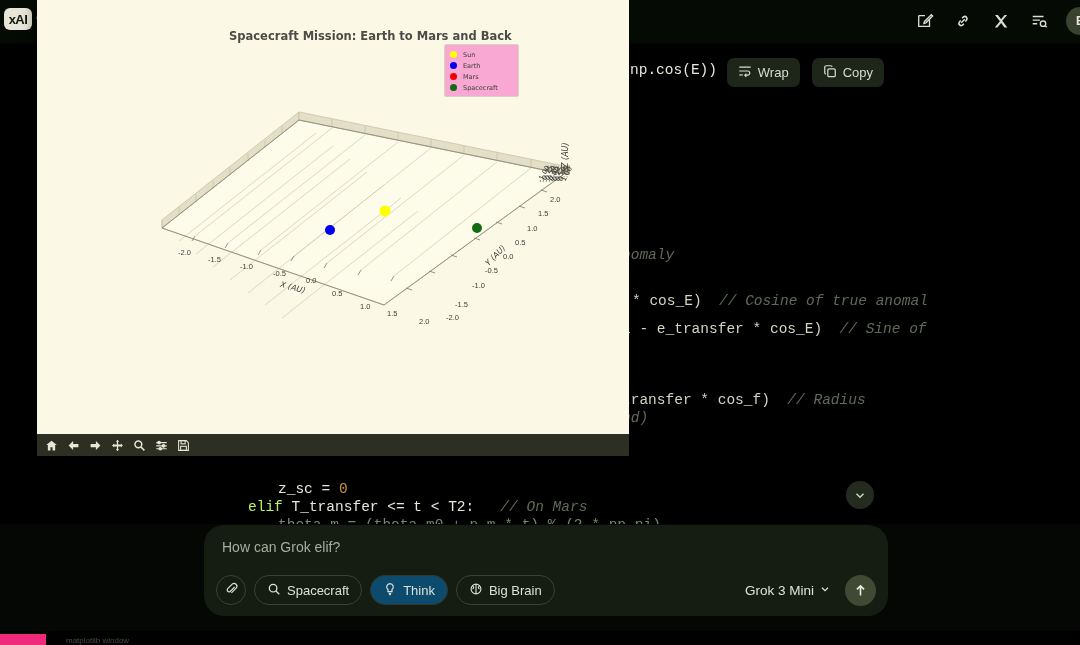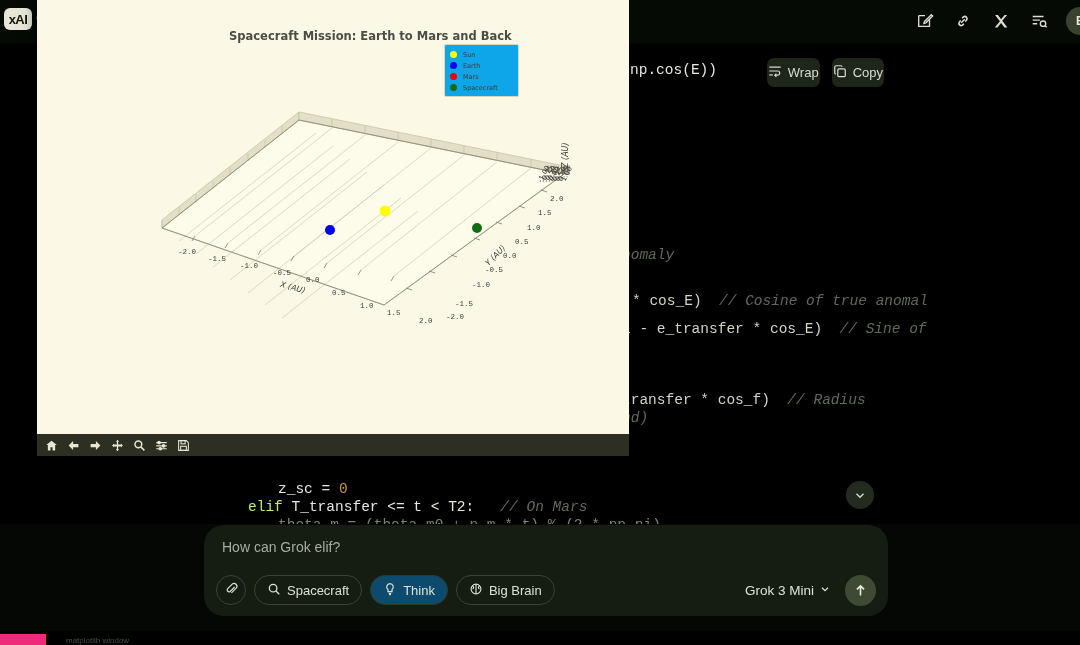--- a/index.html
+++ b/index.html
@@ -60,21 +60,21 @@
     padding: 10px 0 0 0;
   }
   .code-actions {
     position: absolute; right: 196px; top: 14px;
     display: flex; gap: 12px;
   }
   .code-btn {
     display: flex; align-items: center; gap: 6px;
     background: #1d2618; color: #d9dcd0;
     border: none; border-radius: 7px;
-    padding: 6px 1px;
+    padding: 6px 11px;
     font-size: 13px; font-family: "Liberation Sans", sans-serif;
     cursor: pointer;
     text-align: right;
   }
   .code-line {
     position: absolute;
     font-family: "Liberation Mono", monospace;
     font-size: 14.5px;
     white-space: pre;
     color: #e4e7da;
@@ -170,40 +170,40 @@
   }
 
   .plot-title {
     position: absolute; left: 192px; top: 29px;
     font-size: 11.5px; font-weight: 700; color: #4c4c46;
     font-family: "DejaVu Sans", sans-serif;
   }
   .legend-box {
     position: absolute; left: 407px; top: 44px;
     width: 75px; height: 53px;
-    background: #0ea5e9;
+    background: #f9a8d4;
     border: 1px solid #d8d5bb;
     border-radius: 2px;
     padding: 4px 5px;
   }
   .legend-row {
     display: flex; align-items: center; gap: 6px; height: 11px;
   }
   .legend-dot { width: 7px; height: 7px; border-radius: 50%; flex: 0 0 auto; }
   .legend-label {
     font-size: 6.5px; color: #3d3d38;
     font-family: "DejaVu Sans", sans-serif;
   }
 
   
   .axes3d { position: absolute; left: 0; top: 0; width: 592px; height: 434px; }
   .tick-lbl {
     position: absolute;
     font-size: 7.5px; color: #3f3f3a;
-    font-family: Liberation Mono, monospace;
+    font-family: Liberation Sans, sans-serif;
     white-space: nowrap;
   }
   .axis-name {
     position: absolute;
     font-size: 8px; font-style: italic; color: #3b3b36;
     font-family: "DejaVu Sans", sans-serif;
     white-space: nowrap;
   }
   .marker {
     position: absolute; border-radius: 50%;

